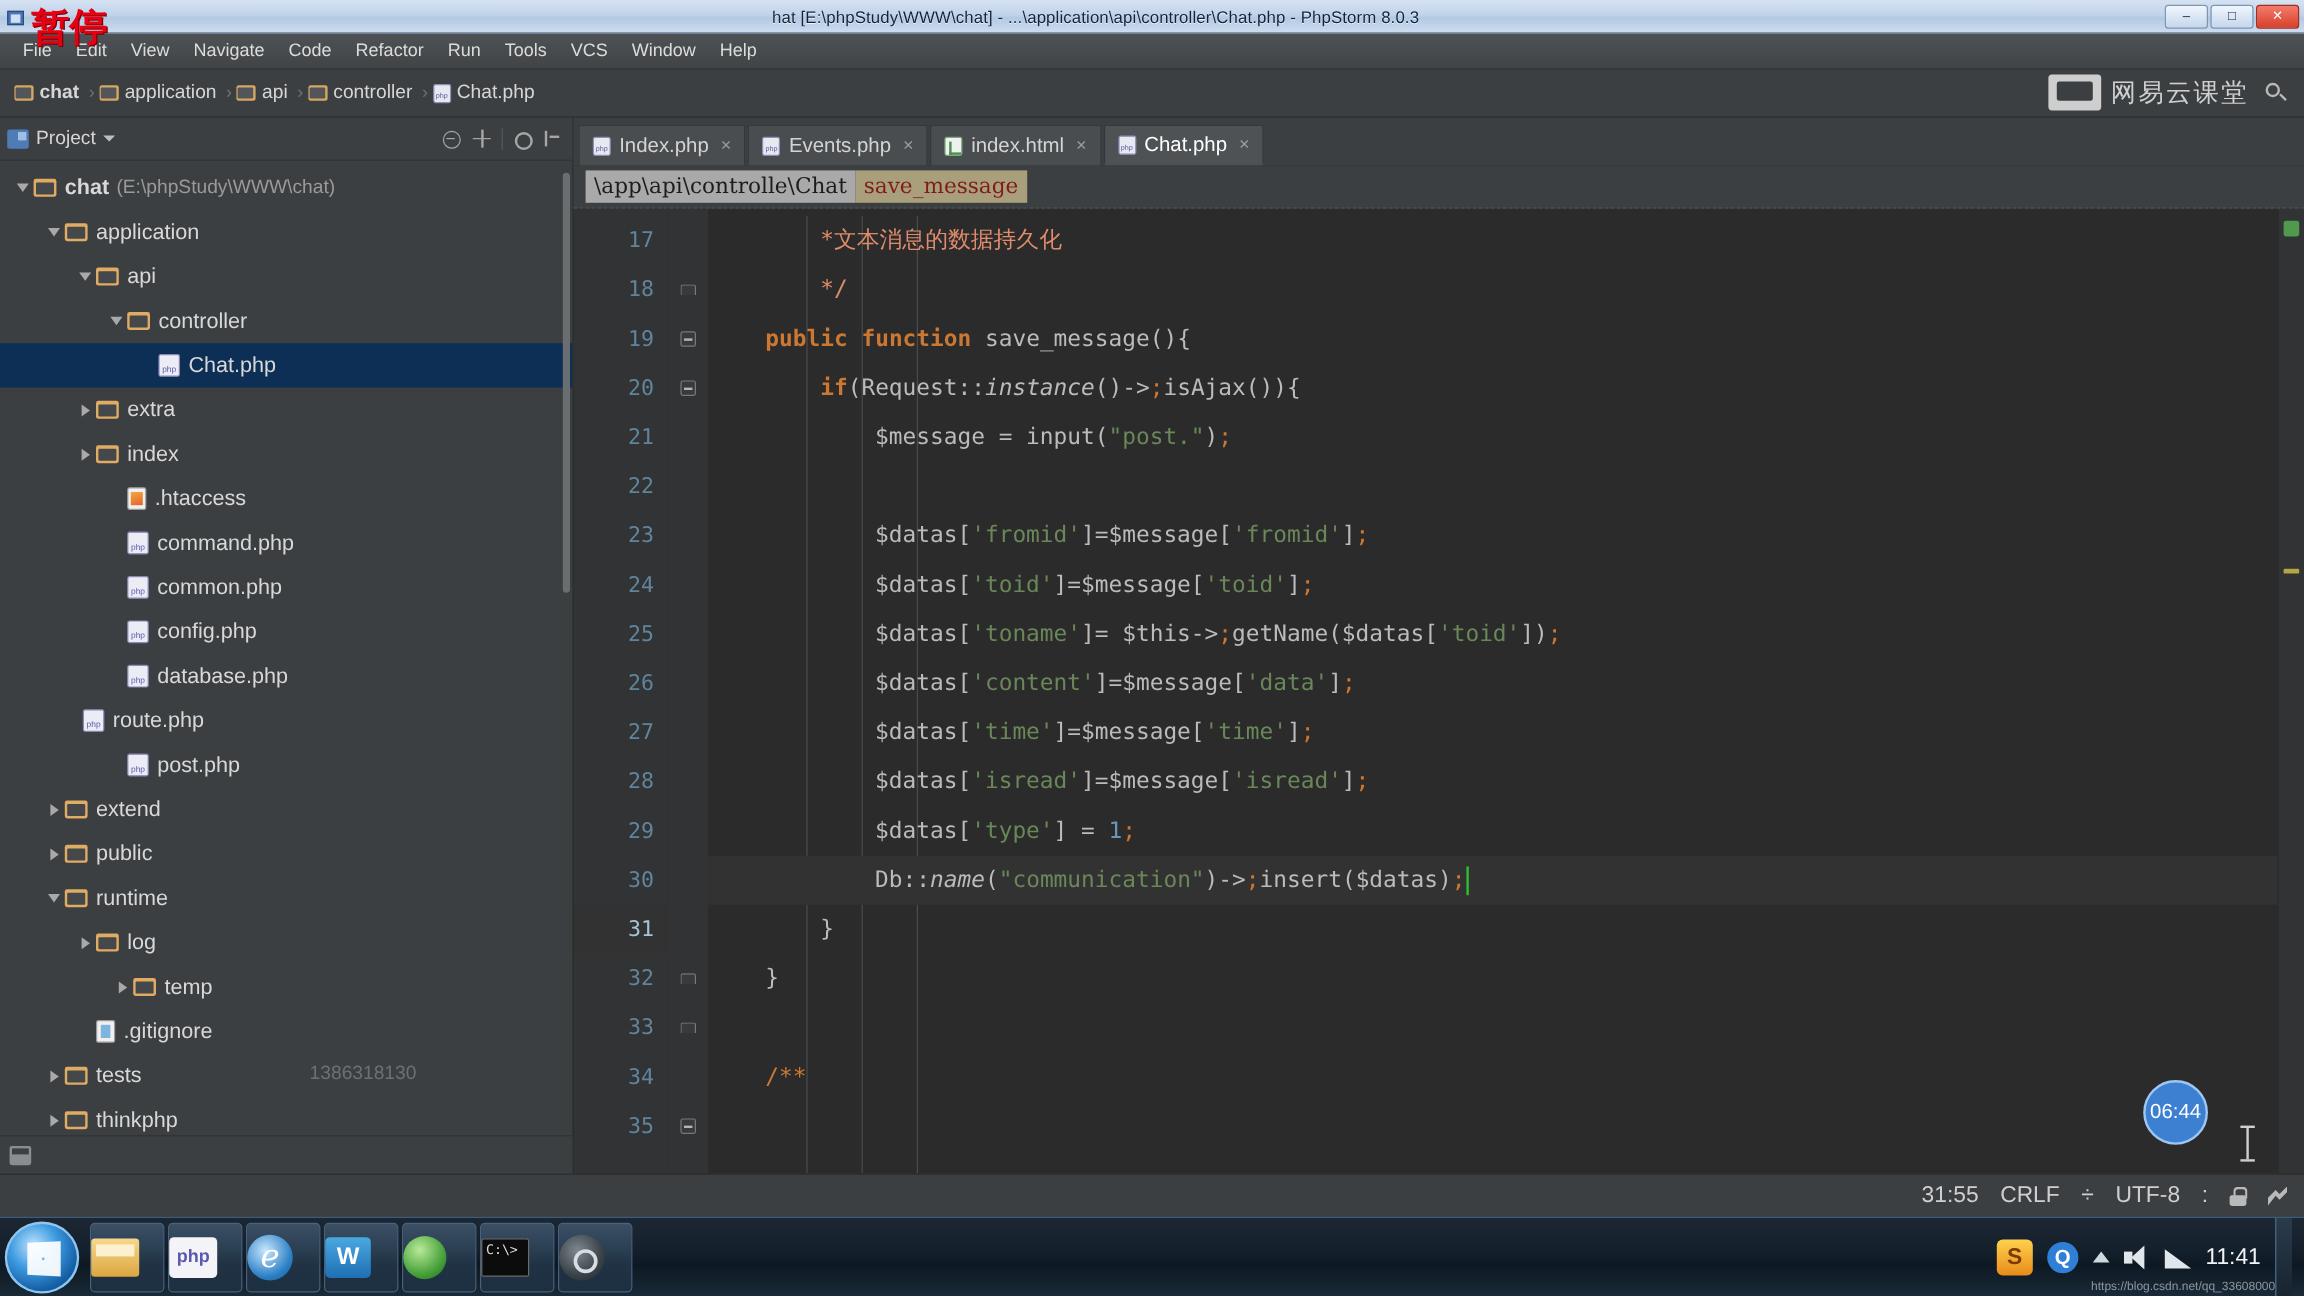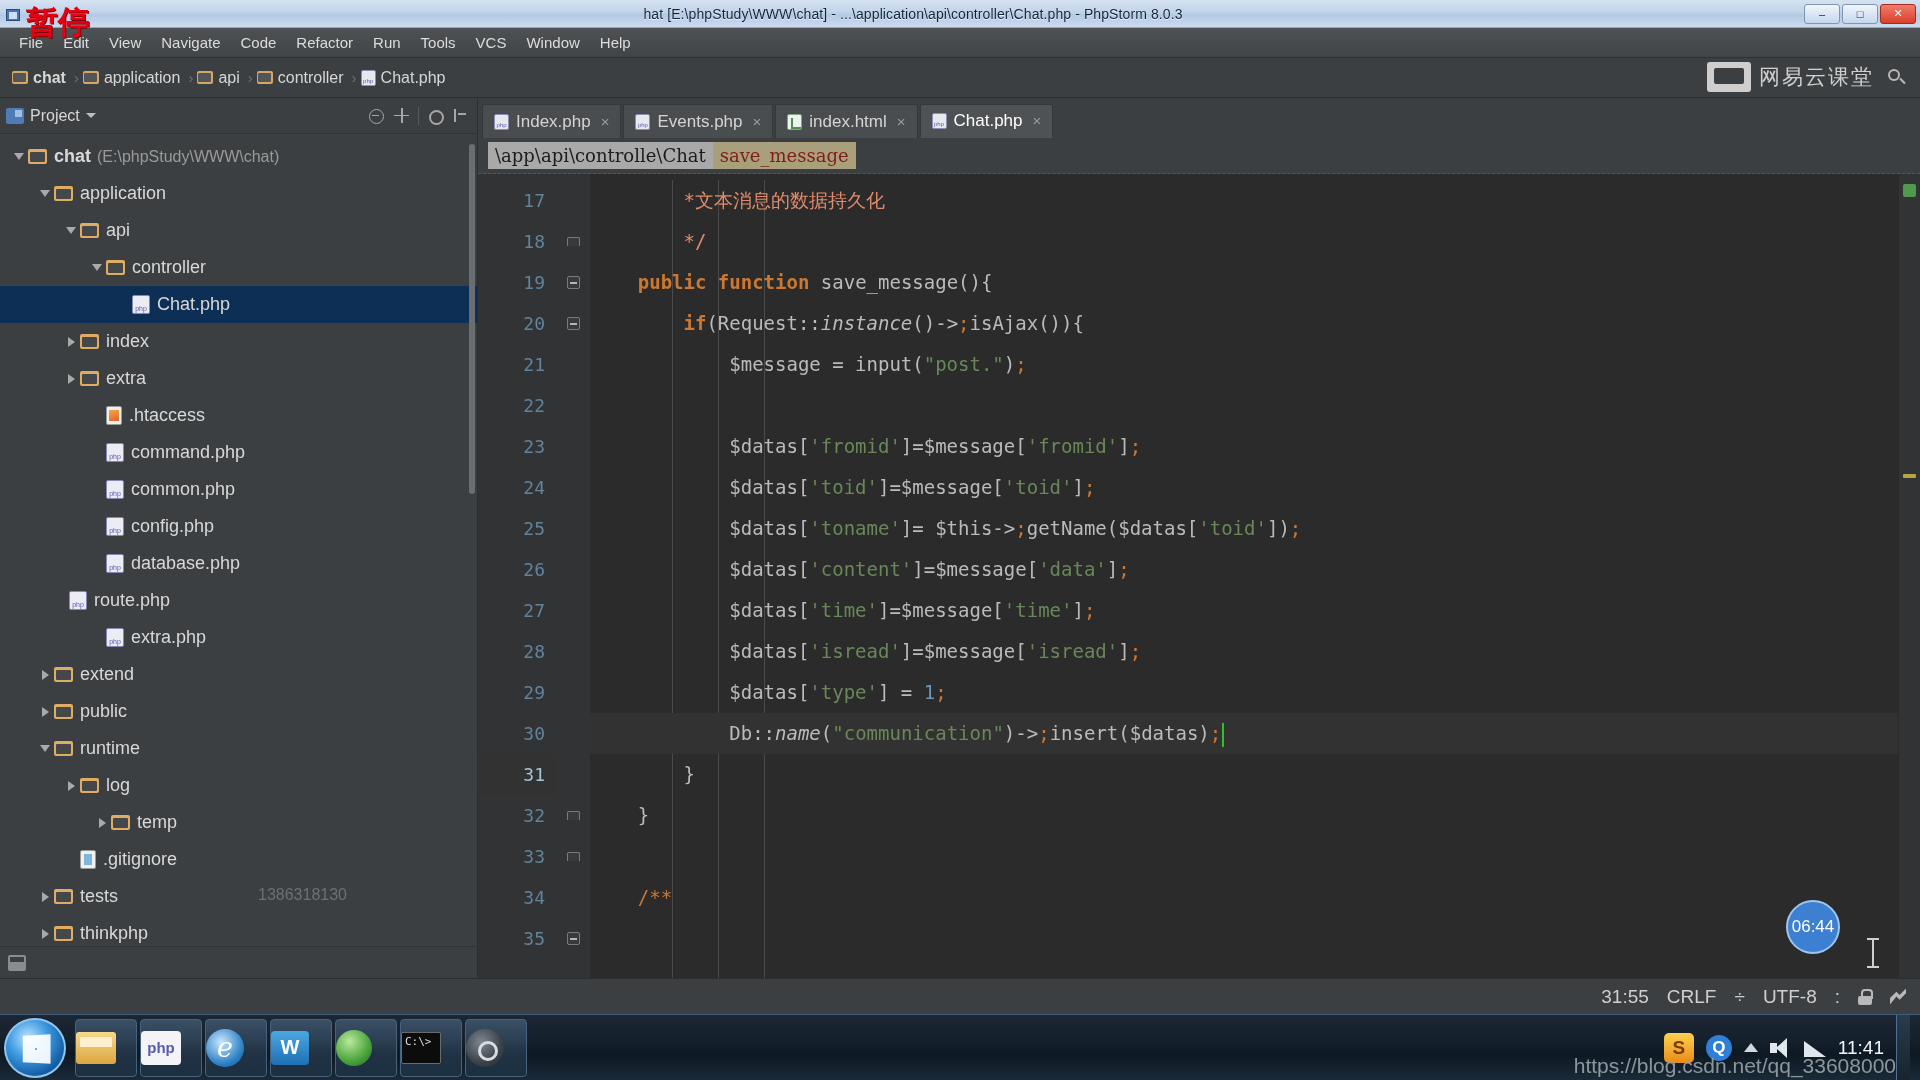--- a/index.html
+++ b/index.html
@@ -251,21 +251,21 @@
   .tray-up{width:0;height:0;border-left:7px solid transparent;border-right:7px solid transparent;border-bottom:9px solid #cfd8df;}
   .tray-spk{width:22px;height:20px;position:relative;}
   .tray-spk:before{content:"";position:absolute;left:0;top:5px;width:7px;height:10px;background:#dfe6ec;}
   .tray-spk:after{content:"";position:absolute;left:6px;top:0;border-top:10px solid transparent;border-bottom:10px solid transparent;border-right:11px solid #dfe6ec;}
   .tray-net{width:22px;height:18px;position:relative;}
   .tray-net:after{content:"";position:absolute;left:0;bottom:0;width:0;height:0;border-left:22px solid #dfe6ec;border-top:16px solid transparent;}
   .tray-clock{ color:#f0f4f8;font-size:19px;font-family:"Liberation Sans",sans-serif; }
   .show-desktop{ width:14px;height:100%;background:linear-gradient(180deg,#2a3b4c,#18242f);border-left:1px solid #4f7194; }
 
   .csdn-wm{
-    position:absolute; right:24px; bottom:2px; color:#9aa2aa; font-size:21px; z-index:35;
+    position:absolute; right:24px; bottom:2px; color:#9aa2aa; font-size:10px; z-index:35;
     font-family:"Liberation Sans",sans-serif; opacity:.9; white-space:nowrap;
   }
 </style>
 </head>
 <body>
 
 <div id="app">
 
   <div class="titlebar">
     <div class="tb-icon">
@@ -381,28 +381,28 @@
           <div class="row sel" style="padding-left: 114px;">
             <span class="tw"></span>
             <span class="p-ic"></span>
             <span class="row-label">Chat.php</span>
           </div>
           <div class="row" style="padding-left: 62px;">
             <span class="tw">
               <i class="arr-r"></i>
             </span>
             <span class="f-ic"></span>
+            <span class="row-label">extra</span>
+          </div>
+          <div class="row" style="padding-left: 62px;">
+            <span class="tw">
+              <i class="arr-r"></i>
+            </span>
+            <span class="f-ic"></span>
             <span class="row-label">index</span>
-          </div>
-          <div class="row" style="padding-left: 62px;">
-            <span class="tw">
-              <i class="arr-r"></i>
-            </span>
-            <span class="f-ic"></span>
-            <span class="row-label">extra</span>
           </div>
           <div class="row" style="padding-left: 88px;">
             <span class="tw"></span>
             <span class="t-ic ht"></span>
             <span class="row-label">.htaccess</span>
           </div>
           <div class="row" style="padding-left: 88px;">
             <span class="tw"></span>
             <span class="p-ic"></span>
             <span class="row-label">command.php</span>
@@ -423,21 +423,21 @@
             <span class="row-label">database.php</span>
           </div>
           <div class="row" style="padding-left: 51px;">
             <span class="tw"></span>
             <span class="p-ic"></span>
             <span class="row-label">route.php</span>
           </div>
           <div class="row" style="padding-left: 88px;">
             <span class="tw"></span>
             <span class="p-ic"></span>
-            <span class="row-label">extra.php</span>
+            <span class="row-label">post.php</span>
           </div>
           <div class="row" style="padding-left: 36px;">
             <span class="tw">
               <i class="arr-r"></i>
             </span>
             <span class="f-ic"></span>
             <span class="row-label">extend</span>
           </div>
           <div class="row" style="padding-left: 36px;">
             <span class="tw">

